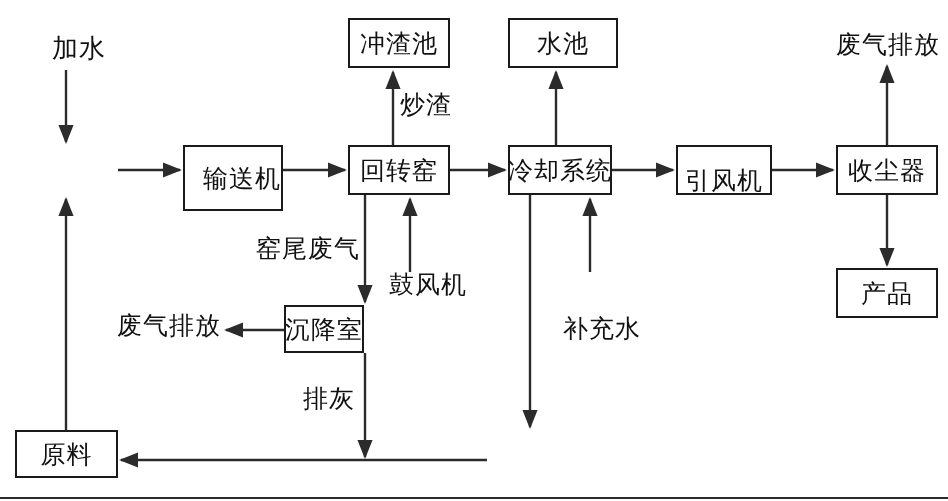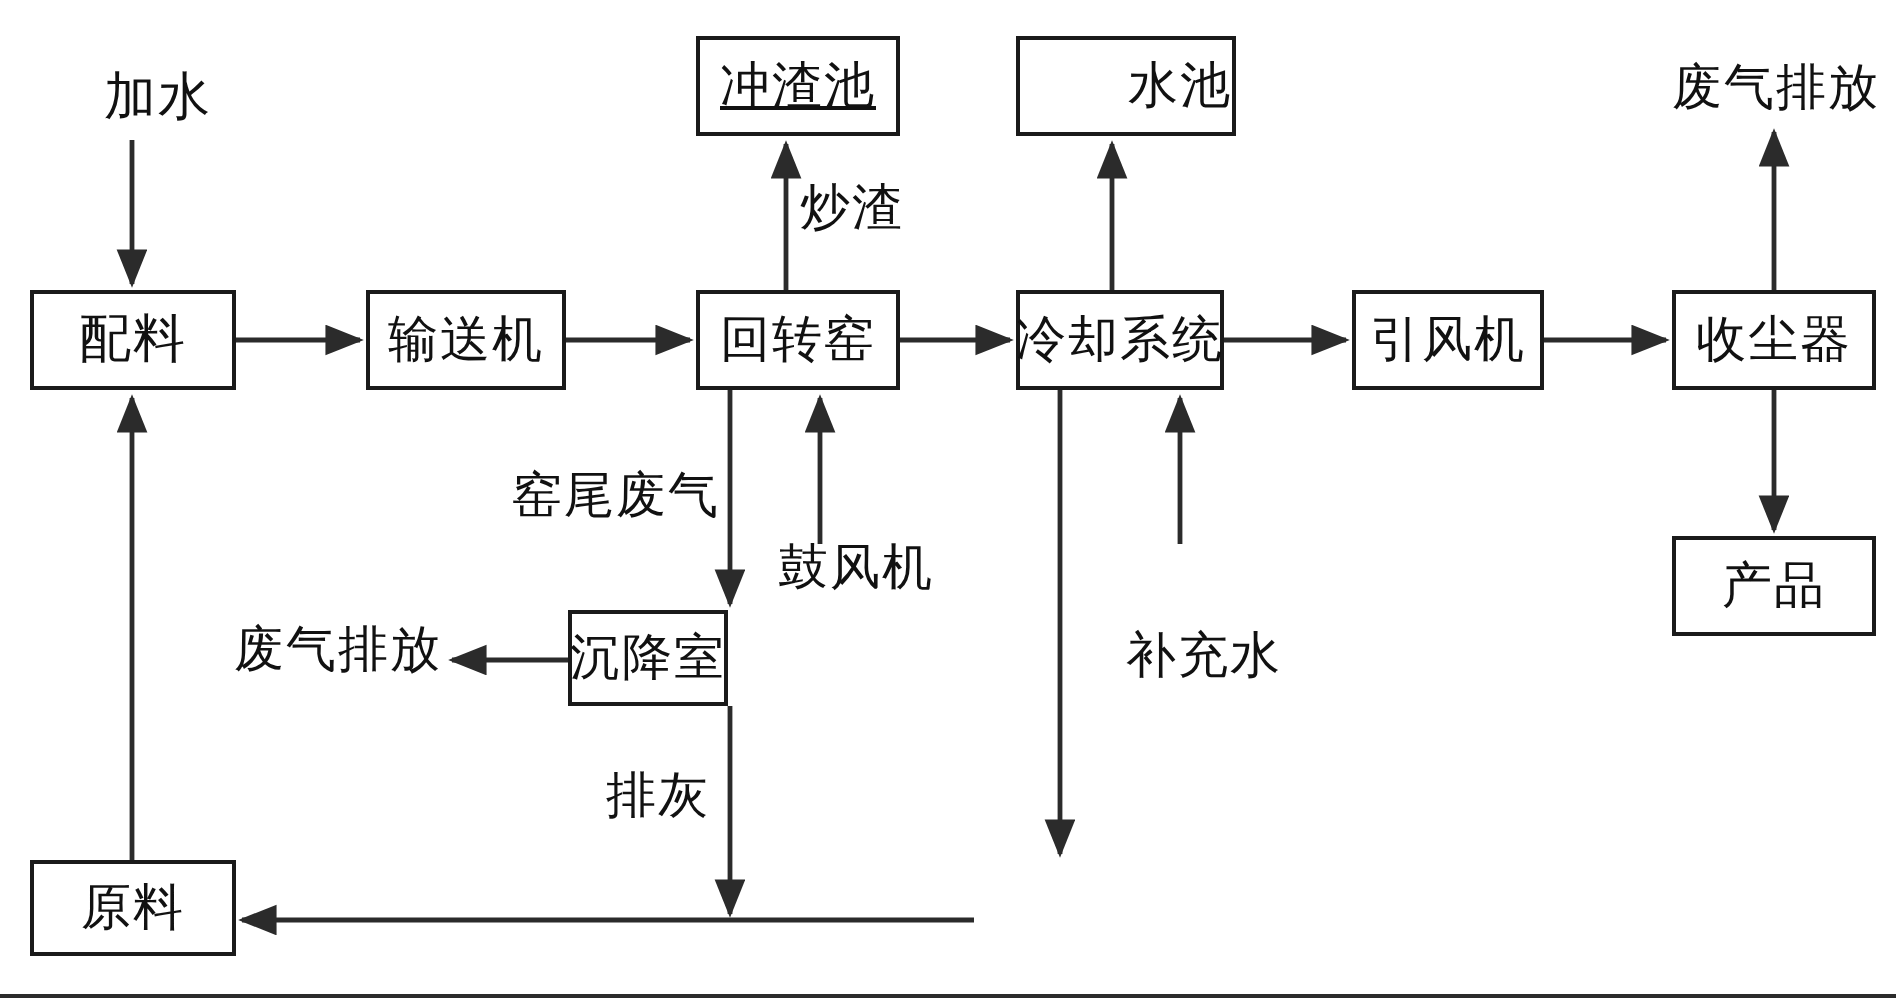--- a/index.html
+++ b/index.html
@@ -104,45 +104,42 @@
       <line x1="887" y1="195" x2="887" y2="265" marker-end="url(#ah)"></line>
 
       <line x1="284" y1="330" x2="226" y2="330" marker-end="url(#ah)"></line>
 
       <line x1="365" y1="353" x2="365" y2="457" marker-end="url(#ah)"></line>
 
       <line x1="487" y1="460" x2="121" y2="460" marker-end="url(#ah)"></line>
     </g>
   </svg>
 
-  <div class="node nd-25" style="left:348px; top:18px; width:102px; height:50px;text-decoration:underline;">
+  <div class="node nd-25" style="left:348px; top:18px; width:102px; height:50px;">
     <span>冲渣池</span>
   </div>
 
-  <div class="node nd-25" style="left:508px; top:18px; width:110px; height:50px;justify-content:flex-end;">
+  <div class="node nd-25" style="left:508px; top:18px; width:110px; height:50px;">
     <span>水池</span>
   </div>
 
-  <div class="node nd-26" style="left:15px; top:145px; width:103px; height:50px;">
-    <span>配料</span>
-  </div>
 
-  <div class="node nd-25" style="left:183px; top:145px; width:100px; height:50px;">
+  <div class="node nd-25" style="left:183px; top:145px; width:100px; height:66px;justify-content:flex-end;">
     <span>输送机</span>
   </div>
 
   <div class="node nd-25" style="left:348px; top:145px; width:102px; height:50px;">
     <span>回转窑</span>
   </div>
 
   <div class="node nd-25" style="left:508px; top:145px; width:104px; height:50px;text-align:center;">
     <span>冷却系统</span>
   </div>
 
-  <div class="node nd-25" style="left:676px; top:145px; width:96px; height:50px;">
+  <div class="node nd-25" style="left:676px; top:145px; width:96px; height:50px;align-items:flex-end;">
     <span>引风机</span>
   </div>
 
   <div class="node nd-25" style="left:836px; top:145px; width:102px; height:50px;">
     <span>收尘器</span>
   </div>
 
   <div class="node nd-25" style="left:836px; top:268px; width:102px; height:50px;">
     <span>产品</span>
   </div>

